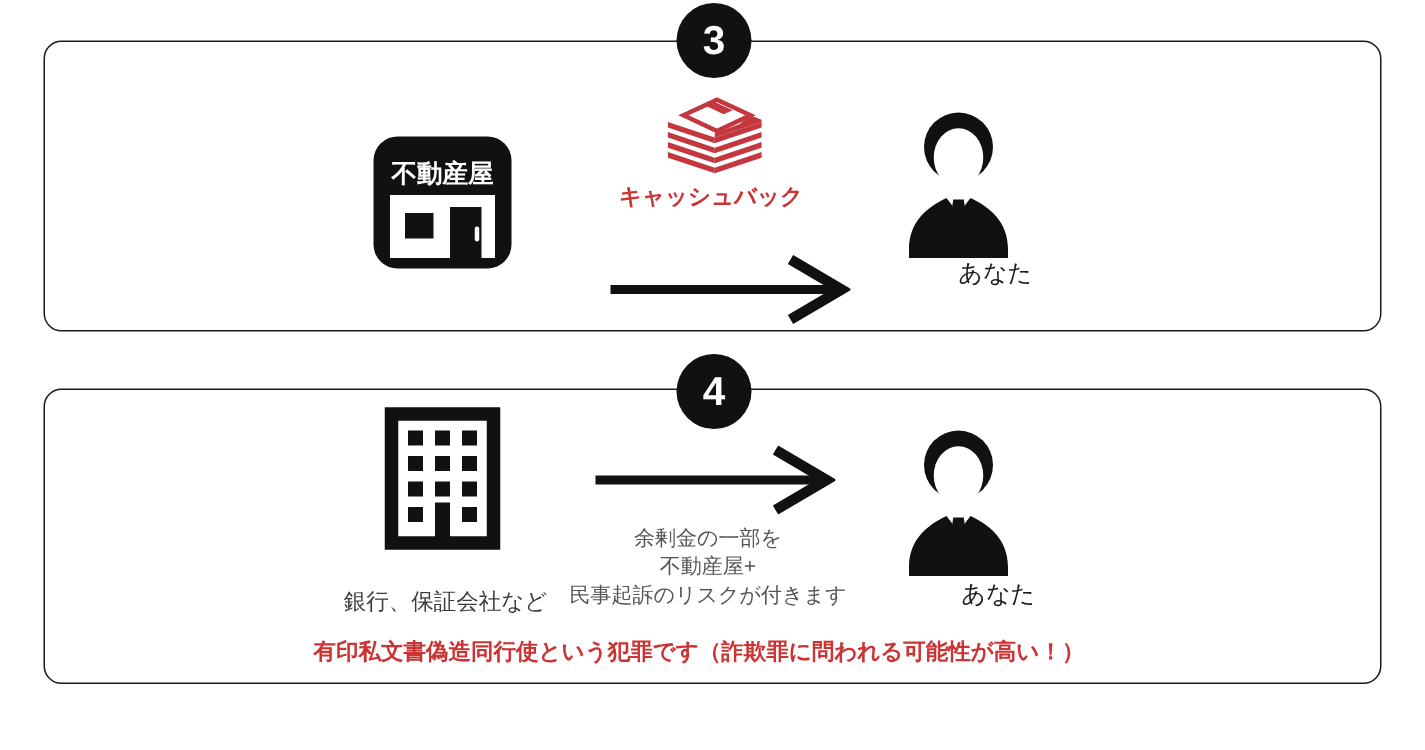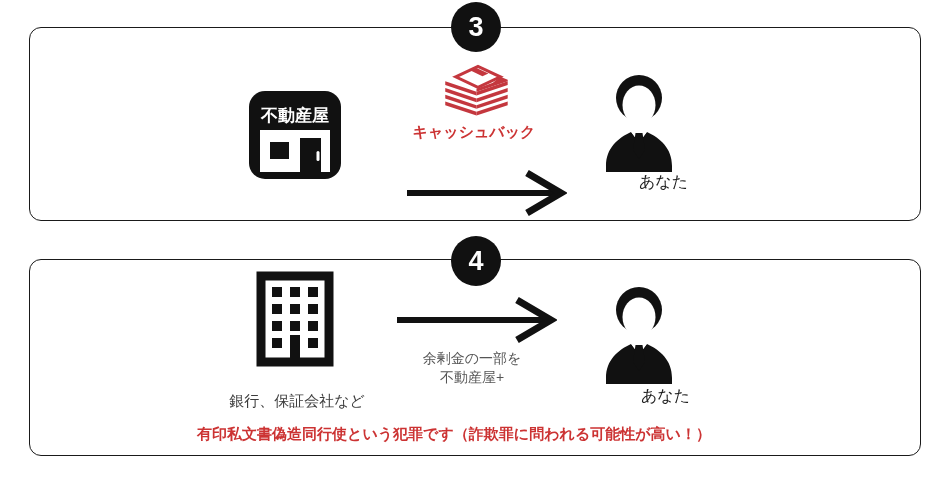--- a/index.html
+++ b/index.html
@@ -124,26 +124,27 @@
 <div class="abs" style="left:395px; top:297px; width:162px; height:46px;">
   <svg width="162" height="46" viewBox="0 0 162 46">
     <line x1="2" y1="23" x2="150" y2="23" stroke="#111111" stroke-width="6"></line>
     <polyline points="122,3 156,23 122,43" fill="none" stroke="#111111" stroke-width="7"></polyline>
   </svg>
 </div>
 
 <div class="abs caption-gray" style="left:352px; top:349px;">
   <div>余剰金の一部を</div>
   <div>不動産屋+</div>
+  <div>民事起訴のリスクが付きます</div>
 </div>
 
 <div class="abs" style="left:600px; top:284px; width:78px; height:100px;">
   <svg width="78" height="100" viewBox="0 0 78 100">
     <circle cx="39" cy="26" r="23" fill="#111111"></circle>
     <ellipse cx="39" cy="33" rx="16.5" ry="19.5" fill="#ffffff"></ellipse>
     <path d="M6,100 L6,94 C6,76 18,66 31,60 L39,70 L47,60 C60,66 72,76 72,94 L72,100 Z" fill="#111111"></path>
     <polygon points="30,58 39,71 48,58" fill="#ffffff"></polygon>
     <polygon points="35.5,61 42.5,61 45,78 39,87 33,78" fill="#111111"></polygon>
   </svg>
 </div>
 <div class="abs label-dark" style="left:590px; top:386px;">あなた</div>
 
-<div class="abs warning-red" style="left:4px; top:425px;">有印私文書偽造同行使という犯罪です（詐欺罪に問われる可能性が高い！）</div>
+<div class="abs warning-red" style="left:16px; top:425px;">有印私文書偽造同行使という犯罪です（詐欺罪に問われる可能性が高い！）</div>
 
 </body></html>

